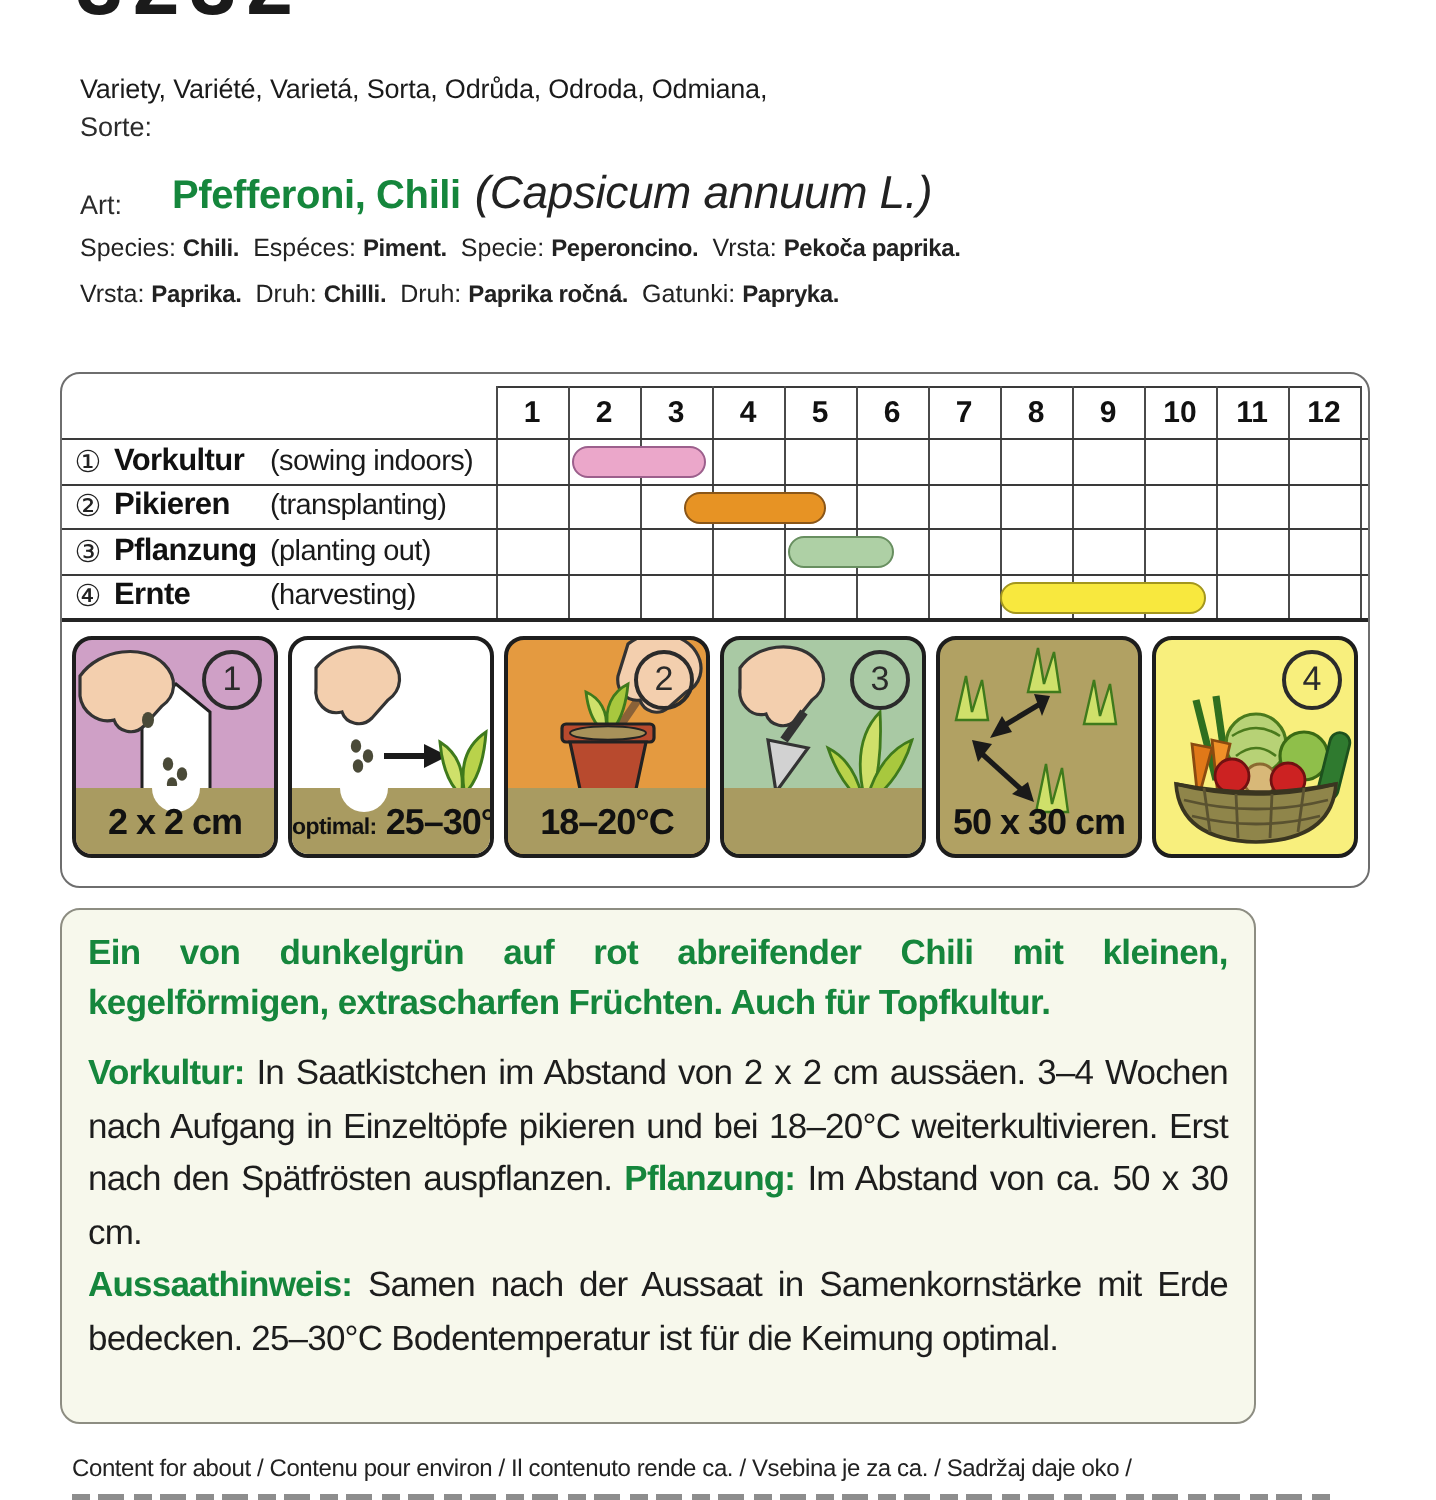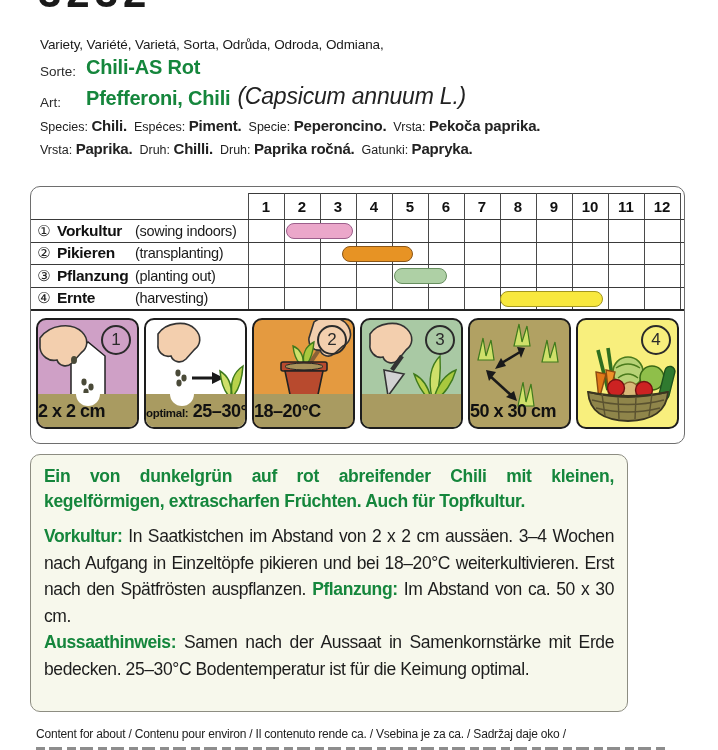--- a/index.html
+++ b/index.html
@@ -6,41 +6,41 @@
     font-family:"Liberation Sans", sans-serif;color:#1c1c1c;}
   
   #artnum{position:absolute;top:-31px;left:38px;font-size:42px;font-weight:bold;letter-spacing:5px;color:#1a1a1a;}
   
   #variety-line{position:absolute;top:37px;left:40px;font-size:13.5px;color:#1a1a1a;letter-spacing:-0.1px;}
   .hdr-row{position:absolute;left:40px;display:flex;align-items:flex-end;}
   .hdr-label{font-size:13.5px;color:#2b2b2b;width:46px;flex:0 0 46px;}
   .hdr-green{font-size:20px;font-weight:bold;color:#15863c;letter-spacing:-0.2px;}
   .hdr-latin{font-size:23px;font-style:italic;color:#222;margin-left:7px;letter-spacing:-0.2px;}
   .lang-line{position:absolute;left:40px;font-size:12.5px;color:#222;white-space:nowrap;}
-  .lang-line b{font-size:15px;letter-spacing:-0.2px;}
+  .lang-line b{font-size:12px;letter-spacing:-0.2px;}
   .lang-seg{margin-right:7px;}
   
   #calbox{position:absolute;left:30px;top:186px;width:653px;height:256px;border:1.5px solid #6e6e6e;border-radius:10px;background:#fff;}
   #cal{position:absolute;left:0;top:0;width:100%;height:124px;}
   .hline{position:absolute;left:0;width:653px;height:0;border-top:1.4px solid #3a3a3a;}
   .hline.thick{border-top:2px solid #242424;}
   .vline{position:absolute;top:6px;height:117px;width:0;border-left:1.2px solid #4a4a4a;}
   .mtop{position:absolute;top:6px;left:217px;width:432px;border-top:1.4px solid #3a3a3a;}
   .mcell{position:absolute;top:6px;width:36px;height:26px;line-height:27px;text-align:center;font-weight:bold;font-size:15px;color:#111;}
   .cal-row{position:absolute;left:0;width:217px;height:22.5px;display:flex;align-items:center;}
   .row-num{width:26px;flex:0 0 26px;text-align:center;font-size:15px;color:#222;}
   .row-de{width:78px;flex:0 0 78px;font-weight:bold;font-size:15.5px;letter-spacing:-0.3px;color:#111;}
   .row-en{font-size:14.5px;color:#1a1a1a;letter-spacing:-0.3px;}
   .bar{position:absolute;height:14px;border-radius:8px;border:1.6px solid #555;}
   
   #tiles{position:absolute;left:5px;top:131px;right:5px;height:111px;display:flex;gap:5px;}
   .tile{position:relative;flex:1 1 0;border:2px solid #1d1d1d;border-radius:10px;overflow:hidden;background:#fff;}
   .soil{position:absolute;left:0;right:0;bottom:0;height:33px;background:#a99b61;}
   .pit{position:absolute;top:-1px;width:24px;height:13px;background:#fff;border-radius:0 0 12px 12px;}
-  .cap{position:absolute;left:0;right:0;bottom:5px;font-weight:bold;font-size:18px;color:#111;letter-spacing:-0.5px;white-space:nowrap;}
+  .cap{position:absolute;left:0;right:0;bottom:5px;text-align:center;font-weight:bold;font-size:18px;color:#111;letter-spacing:-0.5px;white-space:nowrap;}
   .cap .pfx{font-weight:bold;font-size:11.5px;letter-spacing:-0.3px;}
   .cnum{position:absolute;top:5px;right:6px;width:26px;height:26px;border:2px solid #2b2b2b;border-radius:50%;
     text-align:center;line-height:26px;font-size:17px;color:#2b2b2b;background:transparent;}
   .art{position:absolute;left:0;top:0;}
   
   #descbox{position:absolute;left:30px;top:454px;width:598px;height:258px;border:1.5px solid #8d8d82;border-radius:10px;
     background:#f7f8ec;box-sizing:border-box;padding:9px 13px 0 13px;}
   #descbox p{margin:0;text-align:justify;}
   #intro{font-size:17.5px;font-weight:bold;color:#15863c;line-height:25px;letter-spacing:-0.3px;margin-bottom:9px !important;}
   .body-p{font-size:17.5px;line-height:26.5px;color:#1d1d1d;letter-spacing:-0.4px;}
@@ -53,21 +53,20 @@
 </style>
 </head>
 <body>
 
 <div id="artnum">3232</div>
 
 <div id="variety-line">Variety, Variété, Varietá, Sorta, Odrůda, Odroda, Odmiana,</div>
 
 <div class="hdr-row" style="top:56px;">
   <span class="hdr-label">Sorte:</span>
-  <span class="hdr-green">Chili-AS Rot</span>
 </div>
 <div class="hdr-row" style="top:83px;">
   <span class="hdr-label">Art:</span>
   <span class="hdr-green">Pfefferoni, Chili</span>
   <span class="hdr-latin">(Capsicum annuum L.)</span>
 </div>
 
 <div class="lang-line" style="top:117px;" id="species-line"><span class="lang-seg"><span>Species: </span><b>Chili.</b></span><span class="lang-seg"><span>Espéces: </span><b>Piment.</b></span><span class="lang-seg"><span>Specie: </span><b>Peperoncino.</b></span><span class="lang-seg"><span>Vrsta: </span><b>Pekoča paprika.</b></span></div>
 <div class="lang-line" style="top:140px;" id="vrsta-line"><span class="lang-seg"><span>Vrsta: </span><b>Paprika.</b></span><span class="lang-seg"><span>Druh: </span><b>Chilli.</b></span><span class="lang-seg"><span>Druh: </span><b>Paprika ročná.</b></span><span class="lang-seg"><span>Gatunki: </span><b>Papryka.</b></span></div>
 

